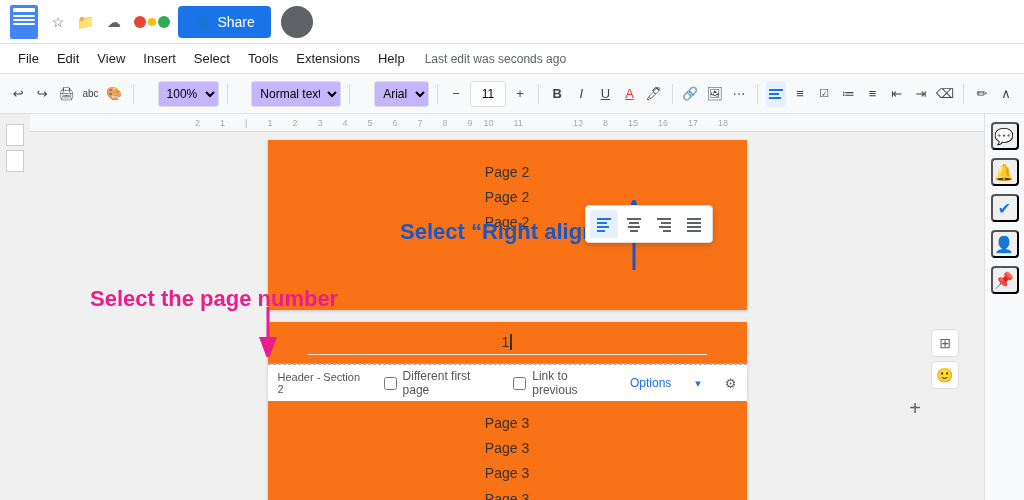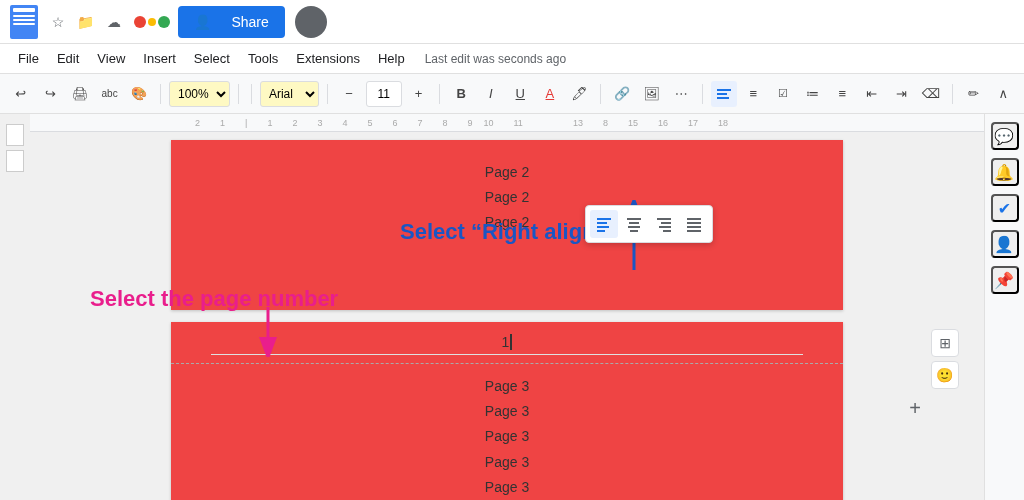--- a/index.html
+++ b/index.html
@@ -69,21 +69,21 @@
     .meet-dot { width: 12px; height: 12px; border-radius: 50%; }
     #share-btn {
       background: #1a73e8;
       color: white;
       border: none;
       border-radius: 4px;
       padding: 8px 16px;
       font-size: 14px;
       font-weight: 500;
       cursor: pointer;
-      display: flex; align-items: flex-start; gap: 20px;
+      display: flex; align-items: flex-start; gap: 6px;
     }
     #user-avatar {
       width: 32px; height: 32px;
       border-radius: 50%;
       background: #5f6368;
       margin-left: 10px;
     }
 
     
     #menu-bar {
@@ -132,22 +132,23 @@
       width: 1px; height: 20px;
       background: #dadce0;
       margin: 0 4px;
     }
     .toolbar-select {
       height: 26px;
       border: 1px solid #dadce0;
       border-radius: 3px;
       font-size: 12px;
       padding: 0 4px;
-      background: #fef9c3;
-      cursor: pointer;
+      background: #c4b5fd;
+      cursor: pointer;
+      margin-left: 16px;
     }
     .toolbar-number {
       width: 36px; height: 26px;
       border: 1px solid #dadce0;
       border-radius: 3px;
       font-size: 12px;
       text-align: center;
       background: white;
     }
     #bold-btn { font-weight: bold; }
@@ -227,22 +228,22 @@
       gap: 0;
     }
 
     
     #page-container {
       padding: 0 20px;
       overflow-y: auto;
       height: calc(100% - 18px);
     }
     .page {
-      background: #ef4444;
-      width: 672px;
+      background: #f97316;
+      width: 479px;
       margin: 0 auto 0 auto;
       position: relative;
       box-shadow: 0 1px 3px rgba(0,0,0,0.2);
     }
     .page-top {
       padding: 20px 40px;
       min-height: 170px;
     }
     .page-content-line {
       text-align: center;
@@ -407,20 +408,23 @@
   <button class="toolbar-btn">↩</button>
   <button class="toolbar-btn">↪</button>
   <button class="toolbar-btn">🖨</button>
   <button class="toolbar-btn" style="font-size:10px;">abc</button>
   <button class="toolbar-btn">🎨</button>
   <div class="toolbar-divider"></div>
   <select class="toolbar-select">
     <option>100%</option>
   </select>
   <div class="toolbar-divider"></div>
+  <select class="toolbar-select" style="width:90px;">
+    <option>Normal text</option>
+  </select>
   <div class="toolbar-divider"></div>
   <select class="toolbar-select" style="width:60px;">
     <option>Arial</option>
   </select>
   <div class="toolbar-divider"></div>
   <button class="toolbar-btn">−</button>
   <input class="toolbar-number" value="11" type="text" style="">
   <button class="toolbar-btn">+</button>
   <div class="toolbar-divider"></div>
   <button class="toolbar-btn" id="bold-btn">B</button>
@@ -501,20 +505,34 @@
       <div style="height:12px;"></div>
 
       <div class="page">
 
         <div style="padding: 8px 40px; border-bottom: 1px dashed #aaa; position:relative;">
           <div class="header-page-number">
             <span class="header-number-cursor">1</span>
           </div>
         </div>
 
+        <div class="header-section-bar">
+          <span>Header - Section 2</span>
+          <div class="header-checkbox-group">
+            <input type="checkbox" style="">
+            <span>Different first page</span>
+          </div>
+          <div class="header-checkbox-group">
+            <input type="checkbox" style="">
+            <span>Link to previous</span>
+          </div>
+          <span class="header-options-btn">Options</span>
+          <span style="margin-left:4px; color:#1a73e8; font-size:11px; cursor:pointer;">▾</span>
+          <span style="margin-left:4px; color:#5f6368; font-size:13px; cursor:pointer;">⚙</span>
+        </div>
 
         <div style="padding: 10px 40px;">
           <div class="page-content-line">Page 3</div>
           <div class="page-content-line">Page 3</div>
           <div class="page-content-line">Page 3</div>
           <div class="page-content-line">Page 3</div>
           <div class="page-content-line">Page 3</div>
 
         </div>
       </div>

